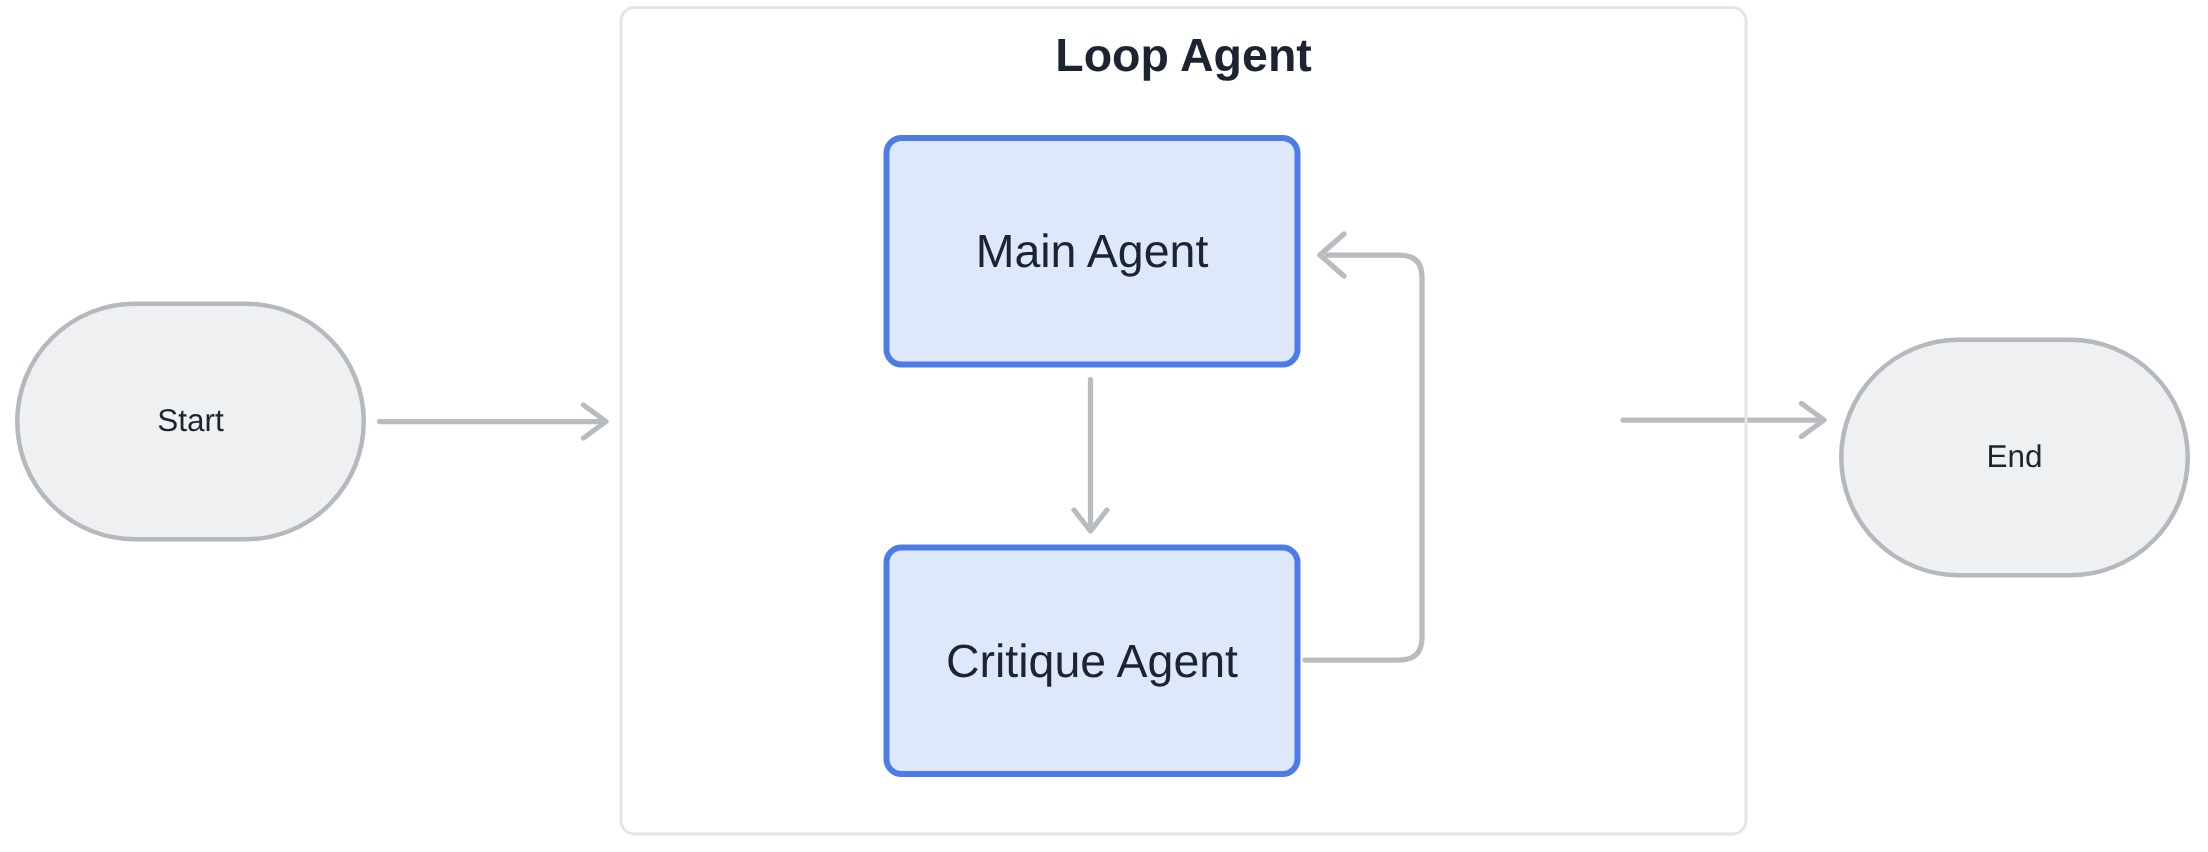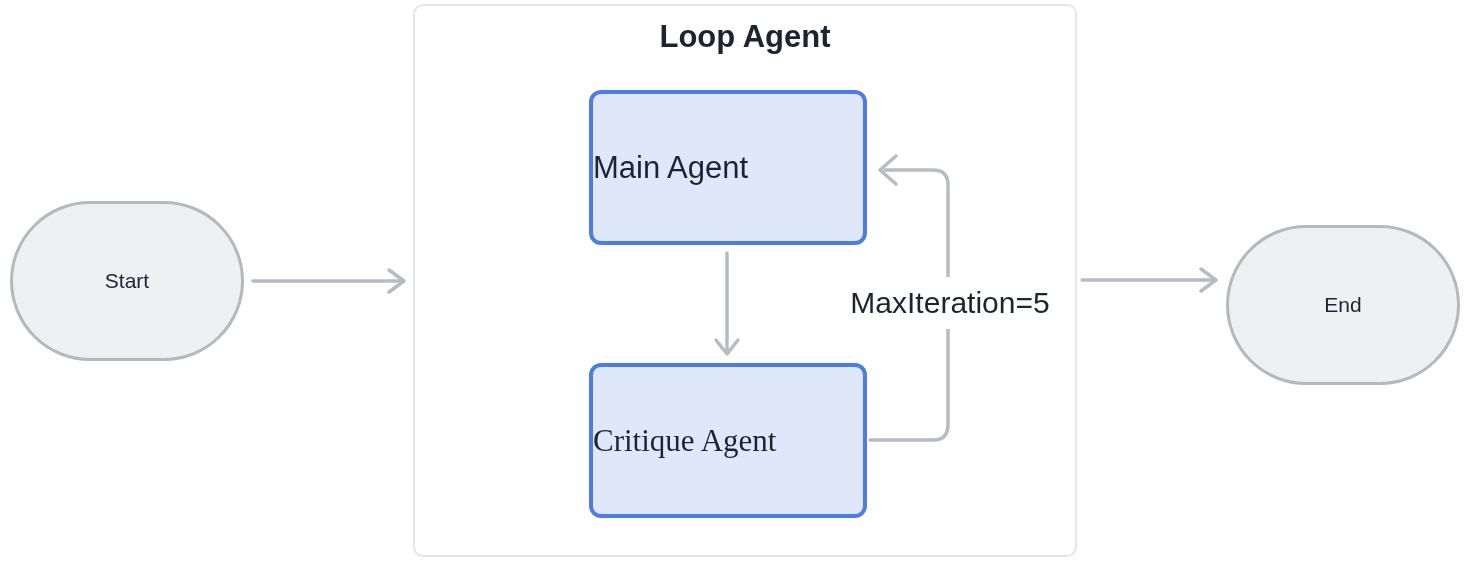--- a/index.html
+++ b/index.html
@@ -42,21 +42,21 @@
     justify-content: center;
     font-size: 21px;
     box-sizing: border-box;
   }
   .stadium-start { left: 10px; top: 201px; }
   .stadium-end { left: 1226px; top: 201px; margin-top: 24px; }
   .container-box {
     position: absolute;
     left: 413px;
     top: 4px;
-    width: 664px;
+    width: 752px;
     height: 553px;
     border: 2px solid var(--container-border);
     border-radius: 10px;
     background: transparent;
     box-sizing: border-box;
   }
   .container-title {
     position: absolute;
     top: 13px;
     left: 0;
@@ -69,26 +69,26 @@
   .agent-box {
     position: absolute;
     left: 589px;
     width: 278px;
     height: 155px;
     border: 4px solid var(--agent-border);
     border-radius: 12px;
     background: var(--agent-fill);
     display: flex;
     align-items: center;
-    justify-content: flex-start;
+    justify-content: center;
     font-size: 31px;
     box-sizing: border-box;
   }
   .agent-main { top: 90px; }
-  .agent-critique { top: 363px; font-family: Liberation Serif, serif; }
+  .agent-critique { top: 363px; }
   .loop-label {
     position: absolute;
     left: 840px;
     top: 277px;
     width: 220px;
     height: 52px;
     background: var(--bg);
     display: flex;
     align-items: center;
     justify-content: center;
@@ -125,19 +125,18 @@
   </div>
 
   <div class="agent-box agent-main">
     <span>Main Agent</span>
   </div>
 
   <div class="agent-box agent-critique">
     <span>Critique Agent</span>
   </div>
 
-  <div class="loop-label">MaxIteration=5</div>
 
   <div class="stadium stadium-end">
     <span>End</span>
   </div>
 
 </div>
 
 </body></html>

